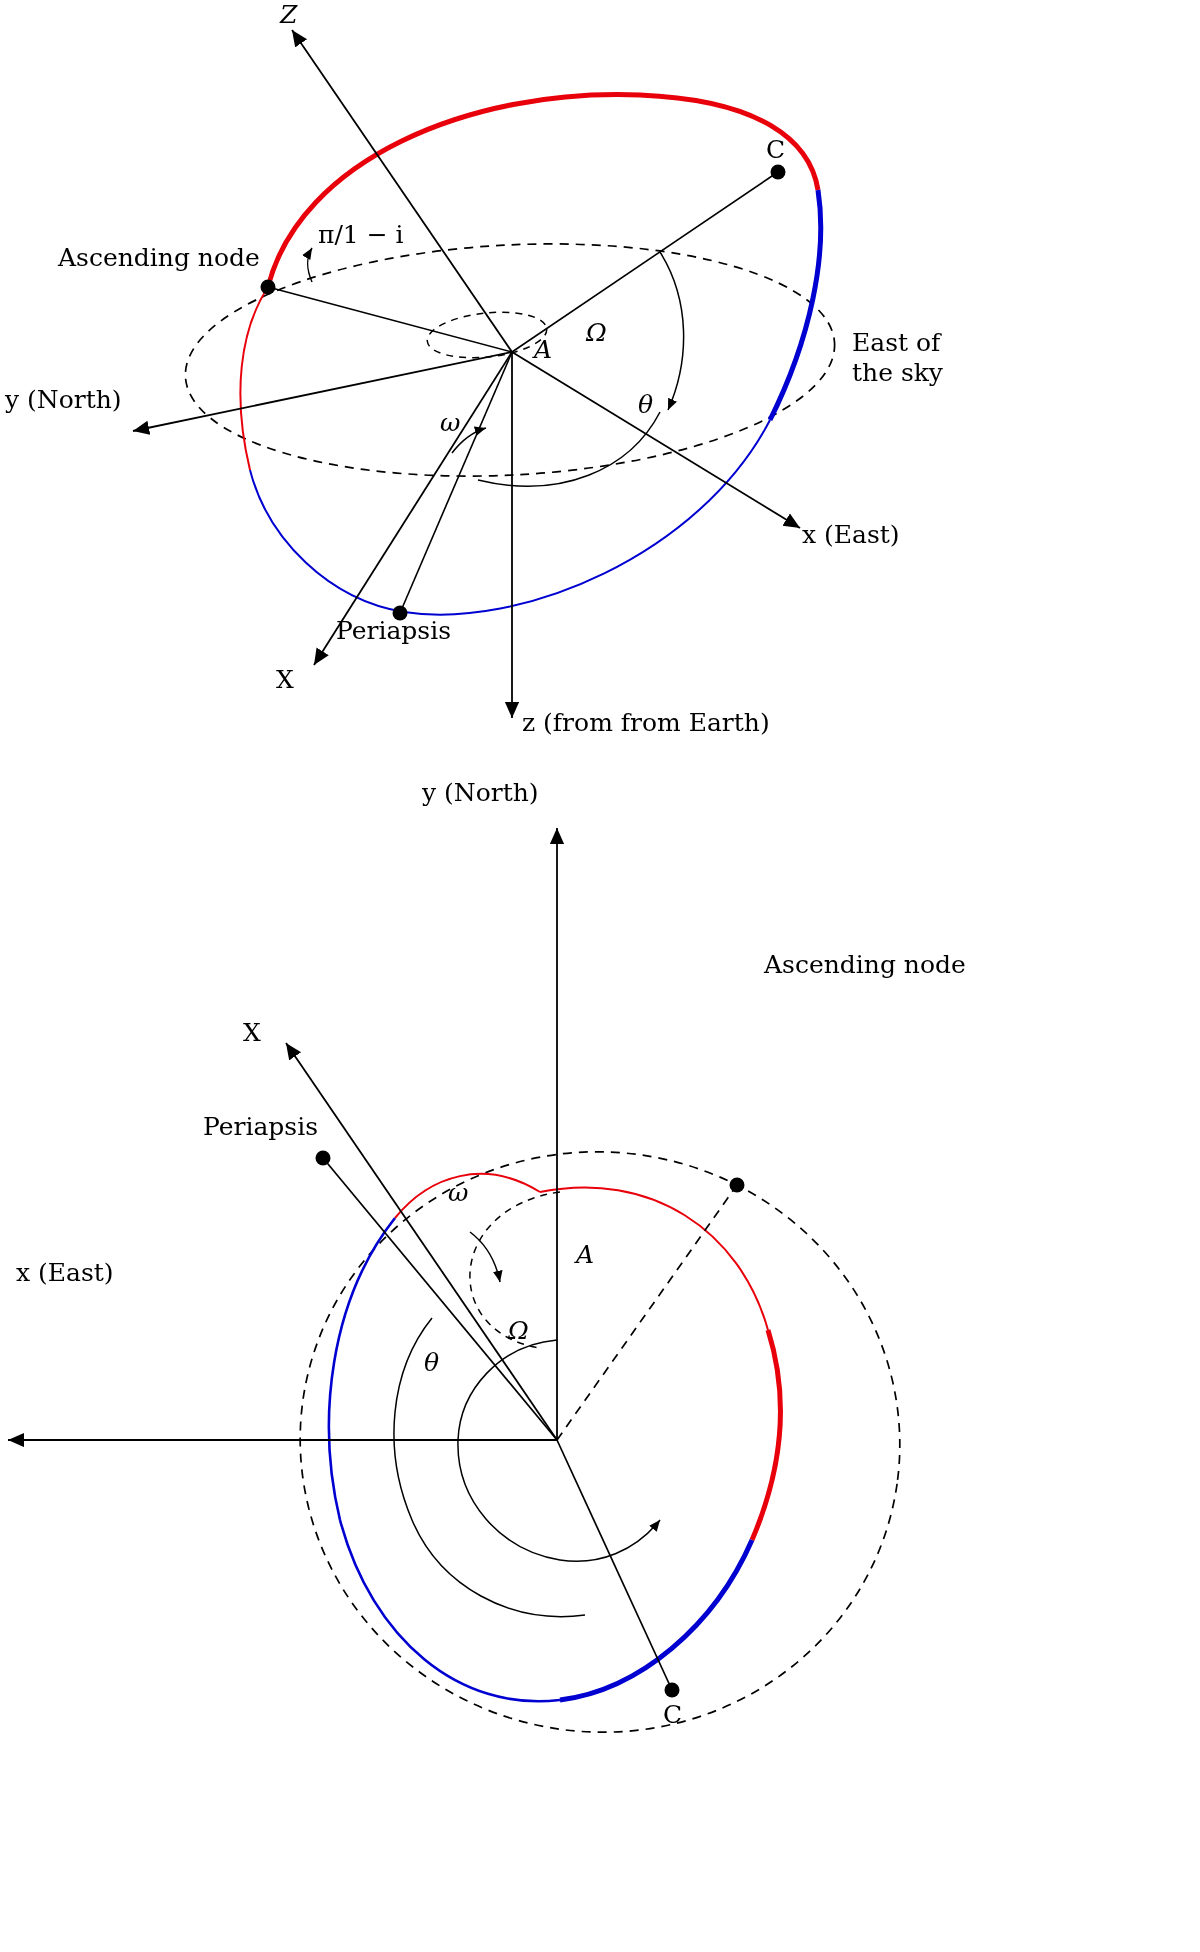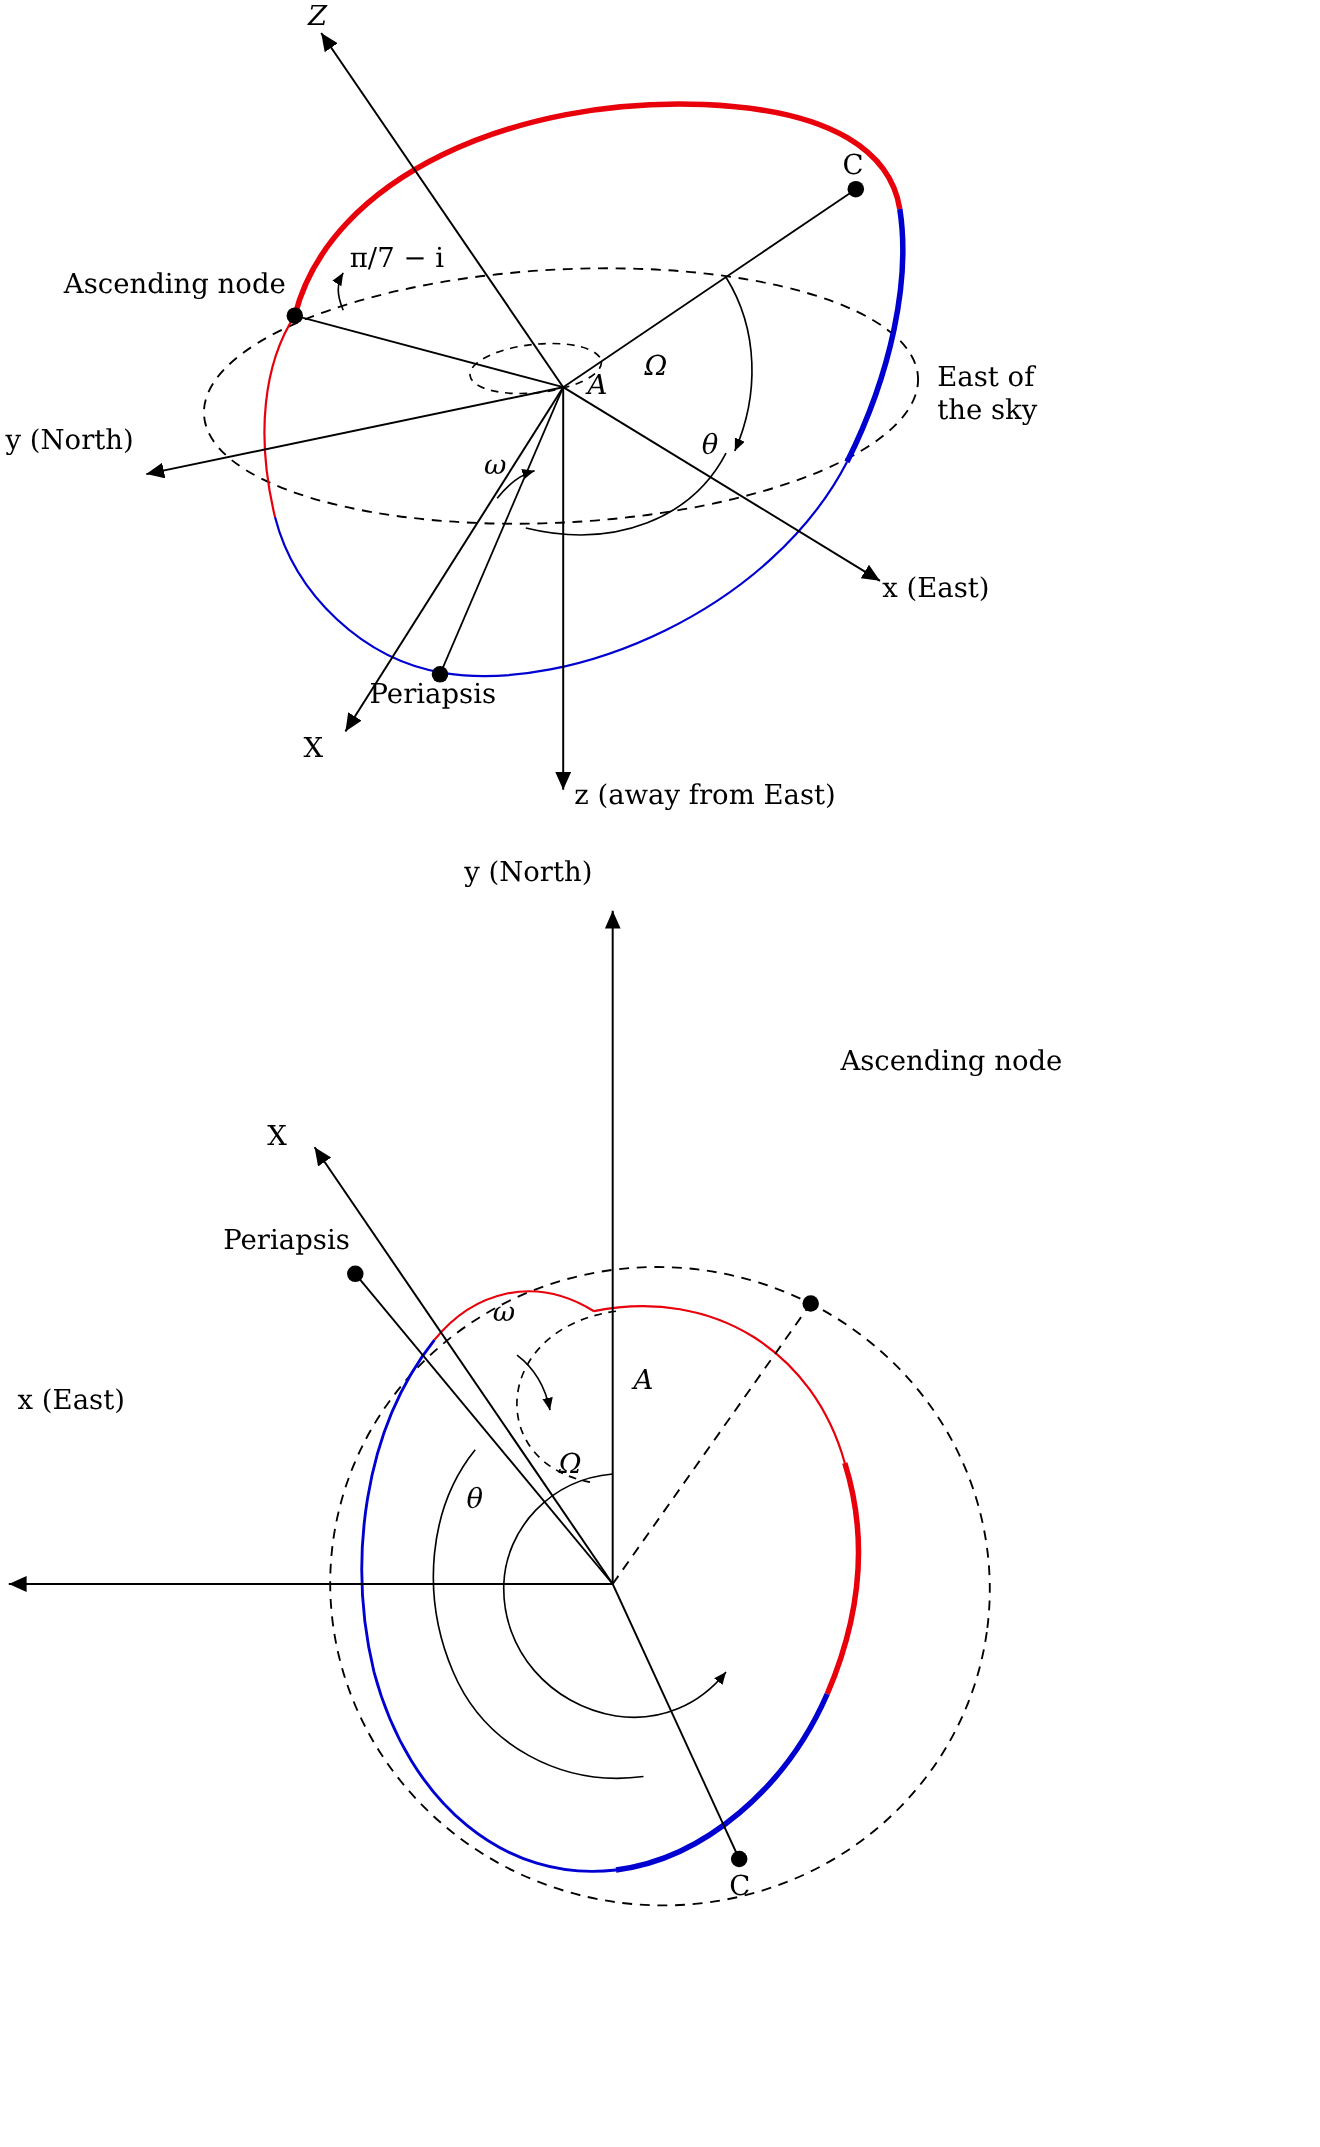--- a/index.html
+++ b/index.html
@@ -138,21 +138,21 @@
       <path d="M 470 1232 C 486 1244, 496 1262, 500 1282" fill="none" stroke="#000" stroke-width="1.5" marker-end="url(#arrowsm)"></path>
 
       <circle cx="737" cy="1185" r="7.5" fill="#000"></circle>
       <circle cx="323" cy="1158" r="7.5" fill="#000"></circle>
       <circle cx="672" cy="1690" r="7.5" fill="#000"></circle>
     </g>
   </svg>
 
   <span class="lbl italic" style="left:280px; top:0px;">Z</span>
 
-  <span class="lbl" style="left:318px; top:220px;">π/7 − i</span>
+  <span class="lbl" style="left:318px; top:220px;">π/1 − i</span>
 
   <span class="lbl" style="left:58px; top:243px;">Ascending node</span>
 
   <span class="lbl" style="left:766px; top:135px;">C</span>
 
   <span class="lbl italic" style="left:534px; top:335px;">A</span>
 
   <span class="lbl italic" style="left:586px; top:318px;">Ω</span>
 
   <span class="lbl italic" style="left:440px; top:408px;">ω</span>
@@ -163,21 +163,21 @@
 the sky</span>
 
   <span class="lbl" style="left:5px; top:385px;">y (North)</span>
 
   <span class="lbl" style="left:802px; top:520px;">x (East)</span>
 
   <span class="lbl" style="left:336px; top:616px;">Periapsis</span>
 
   <span class="lbl" style="left:276px; top:665px;">X</span>
 
-  <span class="lbl" style="left:522px; top:708px;">z (away from East)</span>
+  <span class="lbl" style="left:522px; top:708px;">z (from from Earth)</span>
 
   <span class="lbl" style="left:422px; top:778px;">y (North)</span>
 
   <span class="lbl" style="left:764px; top:950px;">Ascending node</span>
 
   <span class="lbl" style="left:243px; top:1018px;">X</span>
 
   <span class="lbl" style="left:203px; top:1112px;">Periapsis</span>
 
   <span class="lbl italic" style="left:448px; top:1178px;">ω</span>

